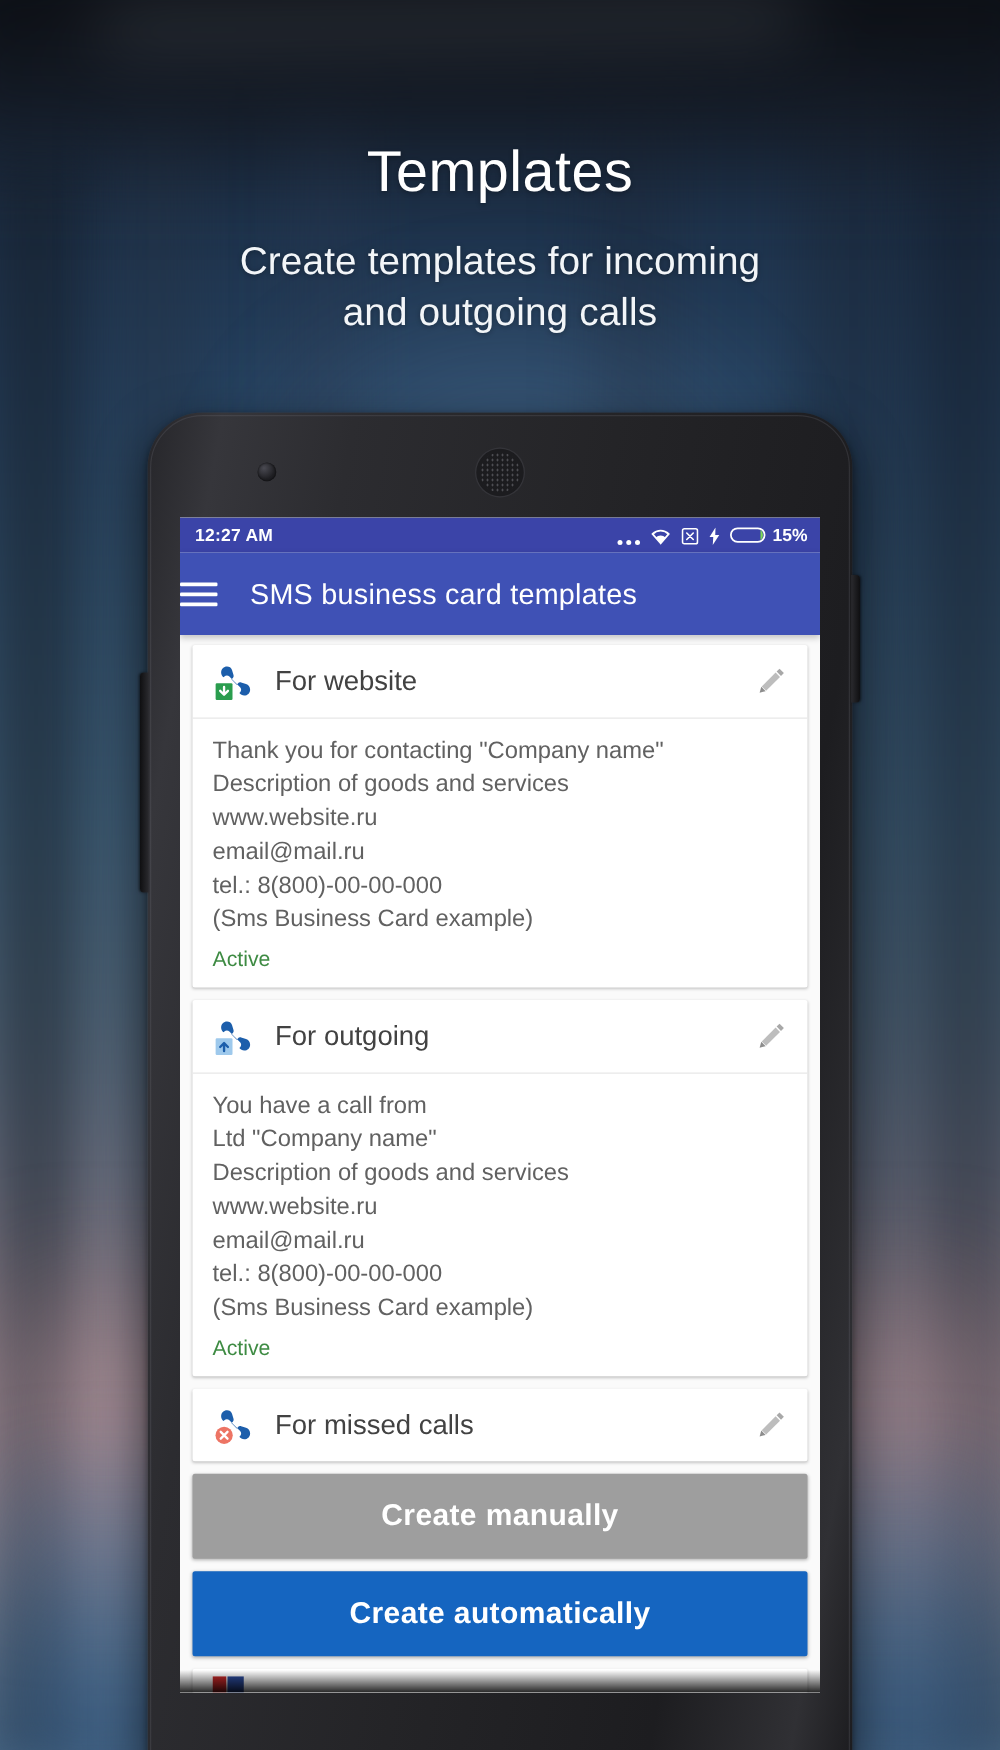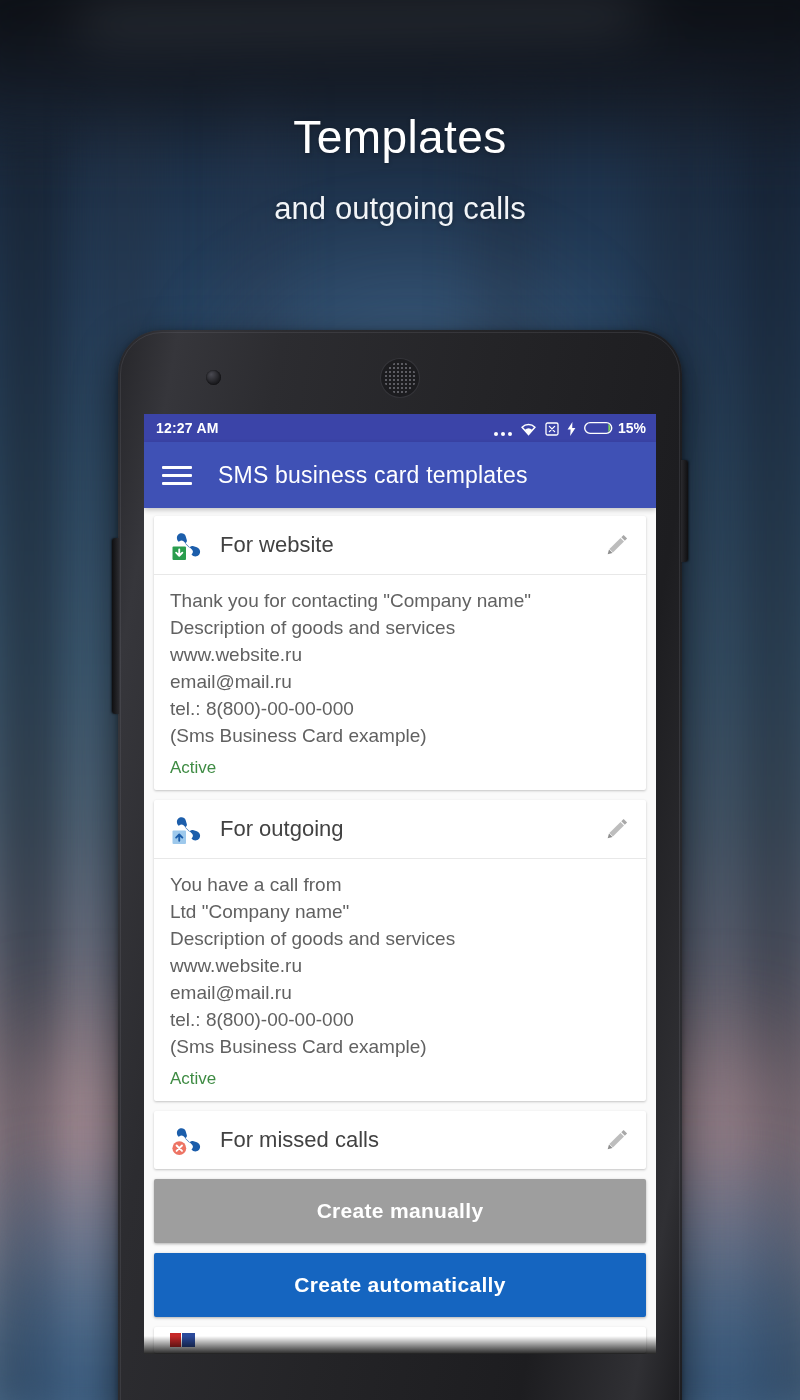--- a/index.html
+++ b/index.html
@@ -232,21 +232,20 @@
     align-items: center;
     gap: 4px;
   }
   .sb-pct { font-size: 14px; font-weight: bold; }
 
   .appbar {
     height: 66px;
     background: #3f51b5;
     display: flex;
     align-items: center;
-    padding-left: 18px;
     box-shadow: 0 2px 5px rgba(0,0,0,0.22);
     position: relative;
     z-index: 3;
   }
   .hamburger {
     width: 30px;
     display: flex;
     flex-direction: column;
     gap: 5px;
     cursor: pointer;
@@ -321,21 +320,21 @@
     font-size: 17px;
     color: #3e8b43;
   }
 
   .action-btn {
     display: block;
     width: 100%;
     border: none;
     border-radius: 2px;
     color: #ffffff;
-    font-size: 21px;
+    font-size: 24px;
     font-weight: bold;
     letter-spacing: 0.3px;
     padding: 20px 0;
     margin-bottom: 10px;
     box-shadow: 0 1px 3px rgba(0,0,0,0.3);
     cursor: pointer;
     font-family: "Liberation Sans", sans-serif;
   }
   .btn-manual { background: #9e9e9e; }
   .btn-auto { background: #1565c0; }
@@ -383,20 +382,21 @@
   <div class="bg-warm"></div>
   <div class="bg-floor"></div>
   <div class="bg-ceiling">
     <div class="bg-ceiling-beam"></div>
   </div>
 </div>
 
 <div class="hero">
   <div class="hero-title">Templates</div>
   <div class="hero-sub">
+    <span class="hero-sub-line">Create templates for incoming</span>
     <span class="hero-sub-line">and outgoing calls</span>
   </div>
 </div>
 
 <div class="phone">
   <div class="phone-body"></div>
   <div class="phone-cam"></div>
   <div class="phone-speaker"></div>
   <div class="phone-btn-vol"></div>
   <div class="phone-btn-pwr"></div>

